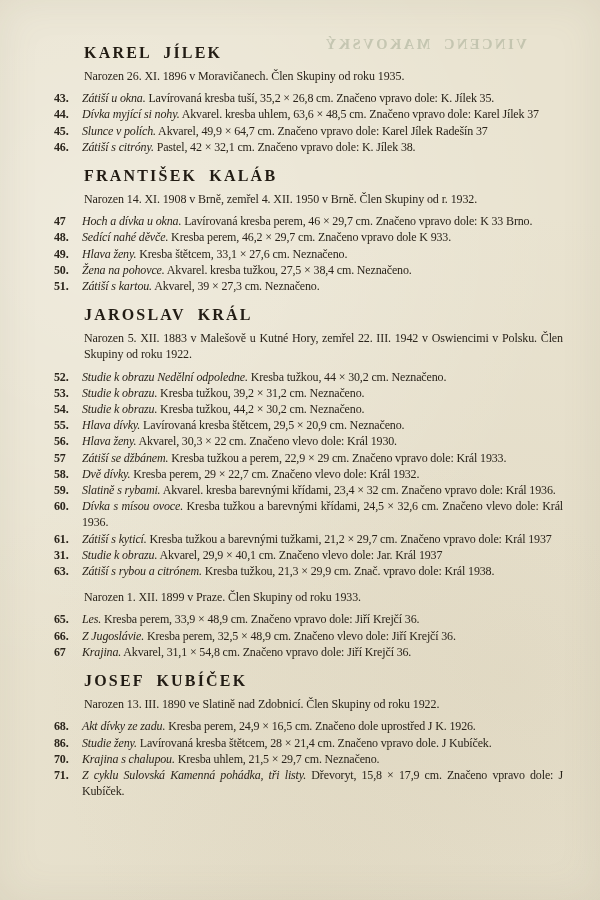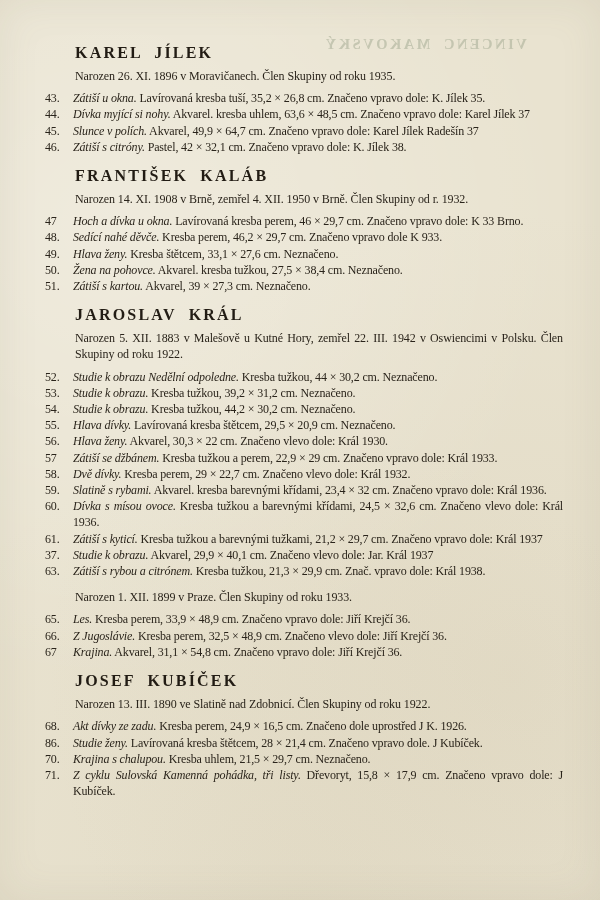--- a/index.html
+++ b/index.html
@@ -33,21 +33,21 @@
     transform: scaleX(-1);
     font-weight: bold;
     font-size: 14.5px;
     letter-spacing: 2.5px;
     word-spacing: 5px;
     color: rgba(150,160,135,0.45);
     filter: blur(0.6px);
     user-select: none;
     pointer-events: none;
   }
-  section.artist { margin-bottom: 10px; }
+  section.artist { margin-bottom: 10px; margin-left: 9px; }
   h2.heading {
     font-size: 16px;
     line-height: 21px;
     font-weight: bold;
     letter-spacing: 2.2px;
     word-spacing: 6px;
     margin: 0 0 5px 30px;
     color: #221c14;
   }
   p.intro {
@@ -60,20 +60,21 @@
   .entries { margin: 0; }
   .entry {
     display: flex;
     font-size: 12px;
     line-height: 16.2px;
     letter-spacing: -0.15px;
   }
   .entry .num {
     flex: 0 0 28px;
     width: 28px;
+    font-weight: bold;
   }
   .entry .text {
     flex: 1;
     text-align: justify;
   }
   .entry .title { font-style: italic; }
 </style>
 </head>
 <body>
 
@@ -166,21 +167,21 @@
           </div>
           <div class="entry">
             <span class="num">60.</span>
             <span class="text"><i class="title">Dívka s mísou ovoce.</i> Kresba tužkou a barevnými křídami, 24,5 × 32,6 cm. Značeno vlevo dole: Král 1936.</span>
           </div>
           <div class="entry">
             <span class="num">61.</span>
             <span class="text"><i class="title">Zátiší s kyticí.</i> Kresba tužkou a barevnými tužkami, 21,2 × 29,7 cm. Značeno vpravo dole: Král 1937</span>
           </div>
           <div class="entry">
-            <span class="num">37.</span>
+            <span class="num">31.</span>
             <span class="text"><i class="title">Studie k obrazu.</i> Akvarel, 29,9 × 40,1 cm. Značeno vlevo dole: Jar. Král 1937</span>
           </div>
           <div class="entry">
             <span class="num">63.</span>
             <span class="text"><i class="title">Zátiší s rybou a citrónem.</i> Kresba tužkou, 21,3 × 29,9 cm. Znač. vpravo dole: Král 1938.</span>
           </div>
         </div>
       </section>
       <section class="artist">
         <p class="intro">Narozen 1. XII. 1899 v Praze. Člen Skupiny od roku 1933.</p>

